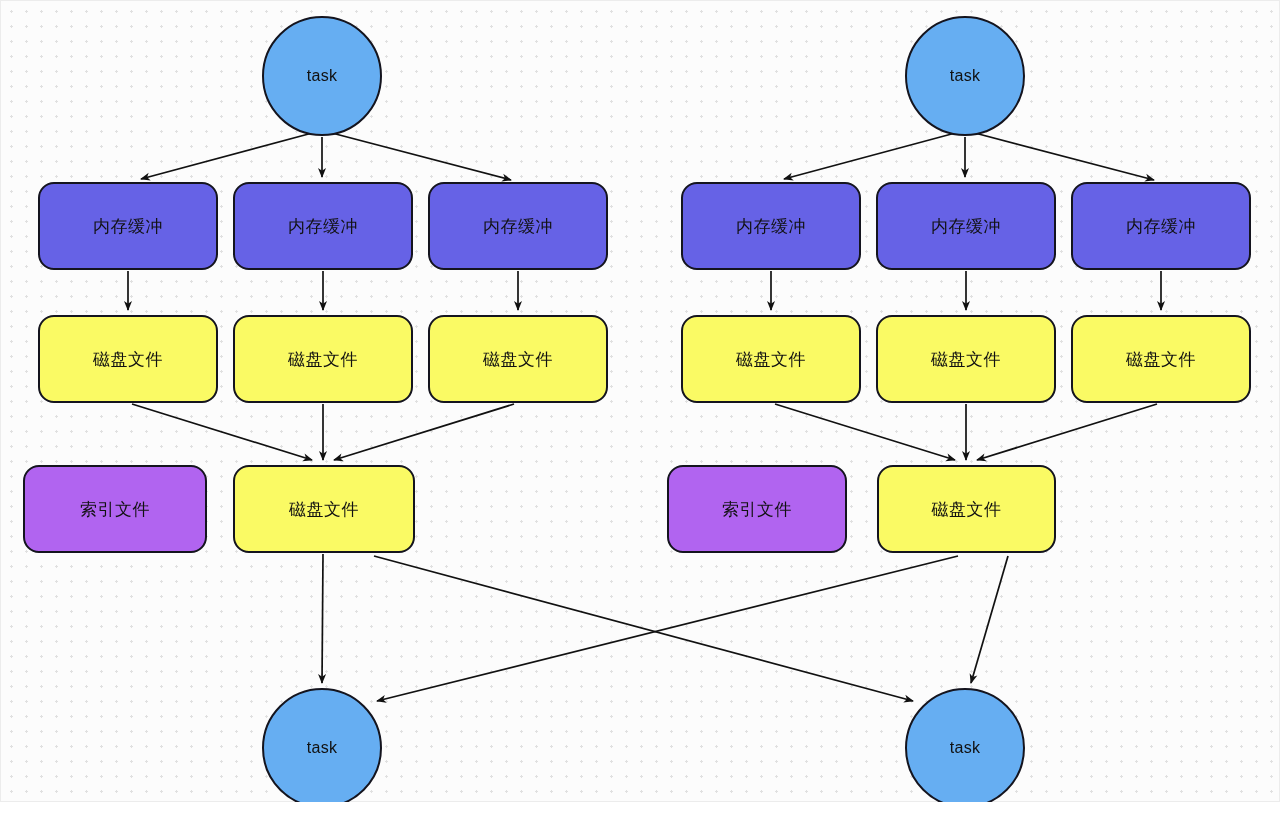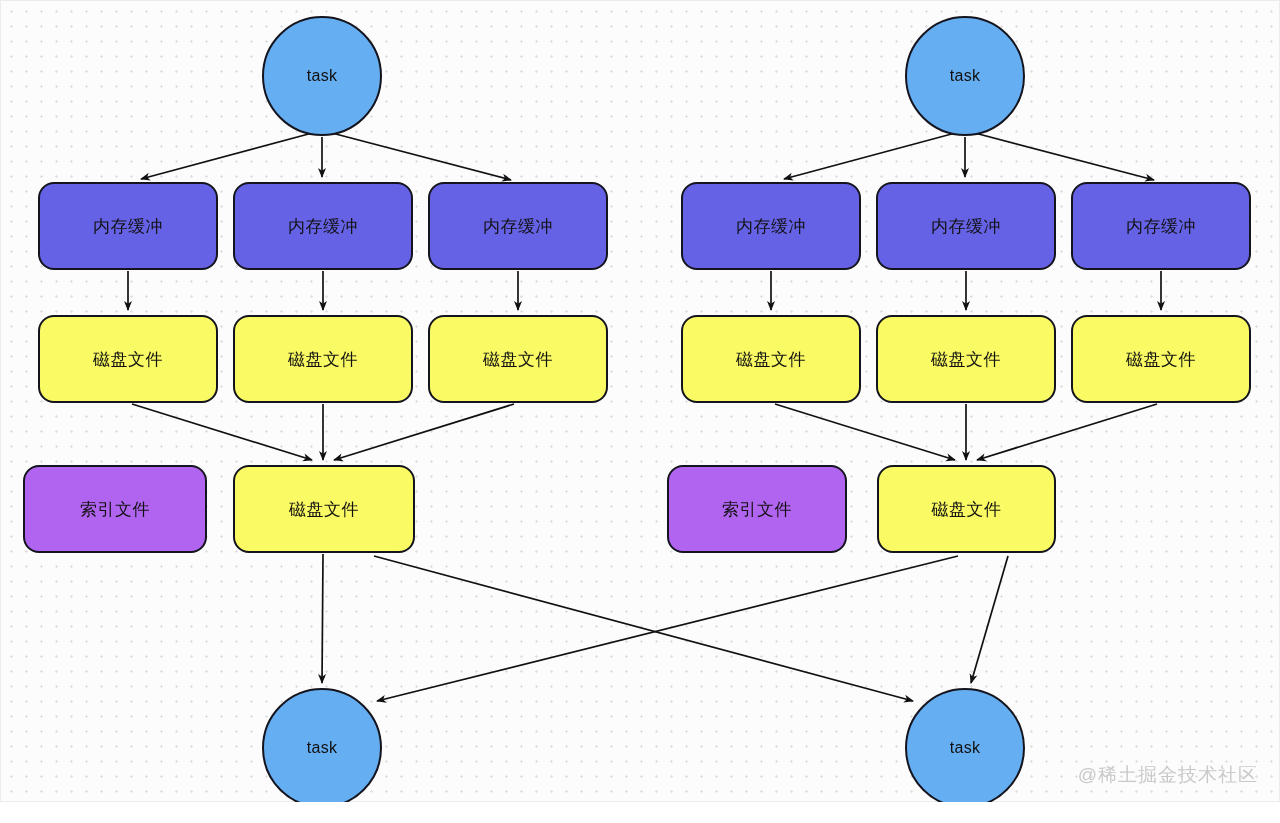--- a/index.html
+++ b/index.html
@@ -109,14 +109,13 @@
       <div class="node rect" style="background: rgb(102, 98, 230); border-color: rgb(20, 20, 30); left: 681px; top: 182px; width: 180px; height: 88px;">内存缓冲</div>
       <div class="node rect" style="background: rgb(102, 98, 230); border-color: rgb(20, 20, 30); left: 876px; top: 182px; width: 180px; height: 88px;">内存缓冲</div>
       <div class="node rect" style="background: rgb(102, 98, 230); border-color: rgb(20, 20, 30); left: 1071px; top: 182px; width: 180px; height: 88px;">内存缓冲</div>
       <div class="node rect" style="background: rgb(250, 250, 100); border-color: rgb(20, 20, 30); left: 681px; top: 315px; width: 180px; height: 88px;">磁盘文件</div>
       <div class="node rect" style="background: rgb(250, 250, 100); border-color: rgb(20, 20, 30); left: 876px; top: 315px; width: 180px; height: 88px;">磁盘文件</div>
       <div class="node rect" style="background: rgb(250, 250, 100); border-color: rgb(20, 20, 30); left: 1071px; top: 315px; width: 180px; height: 88px;">磁盘文件</div>
       <div class="node rect" style="background: rgb(177, 100, 240); border-color: rgb(20, 20, 30); left: 667px; top: 465px; width: 180px; height: 88px;">索引文件</div>
       <div class="node rect" style="background: rgb(250, 250, 100); border-color: rgb(20, 20, 30); left: 877px; top: 465px; width: 179px; height: 88px;">磁盘文件</div>
       <div class="node circle" style="background: rgb(102, 174, 242); border-color: rgb(20, 20, 30); left: 905px; top: 688px; width: 120px; height: 120px;">task</div>
     </div>
-  <div id="watermark">@稀土掘金技术社区</div>
 </div>
 
 </body></html>

